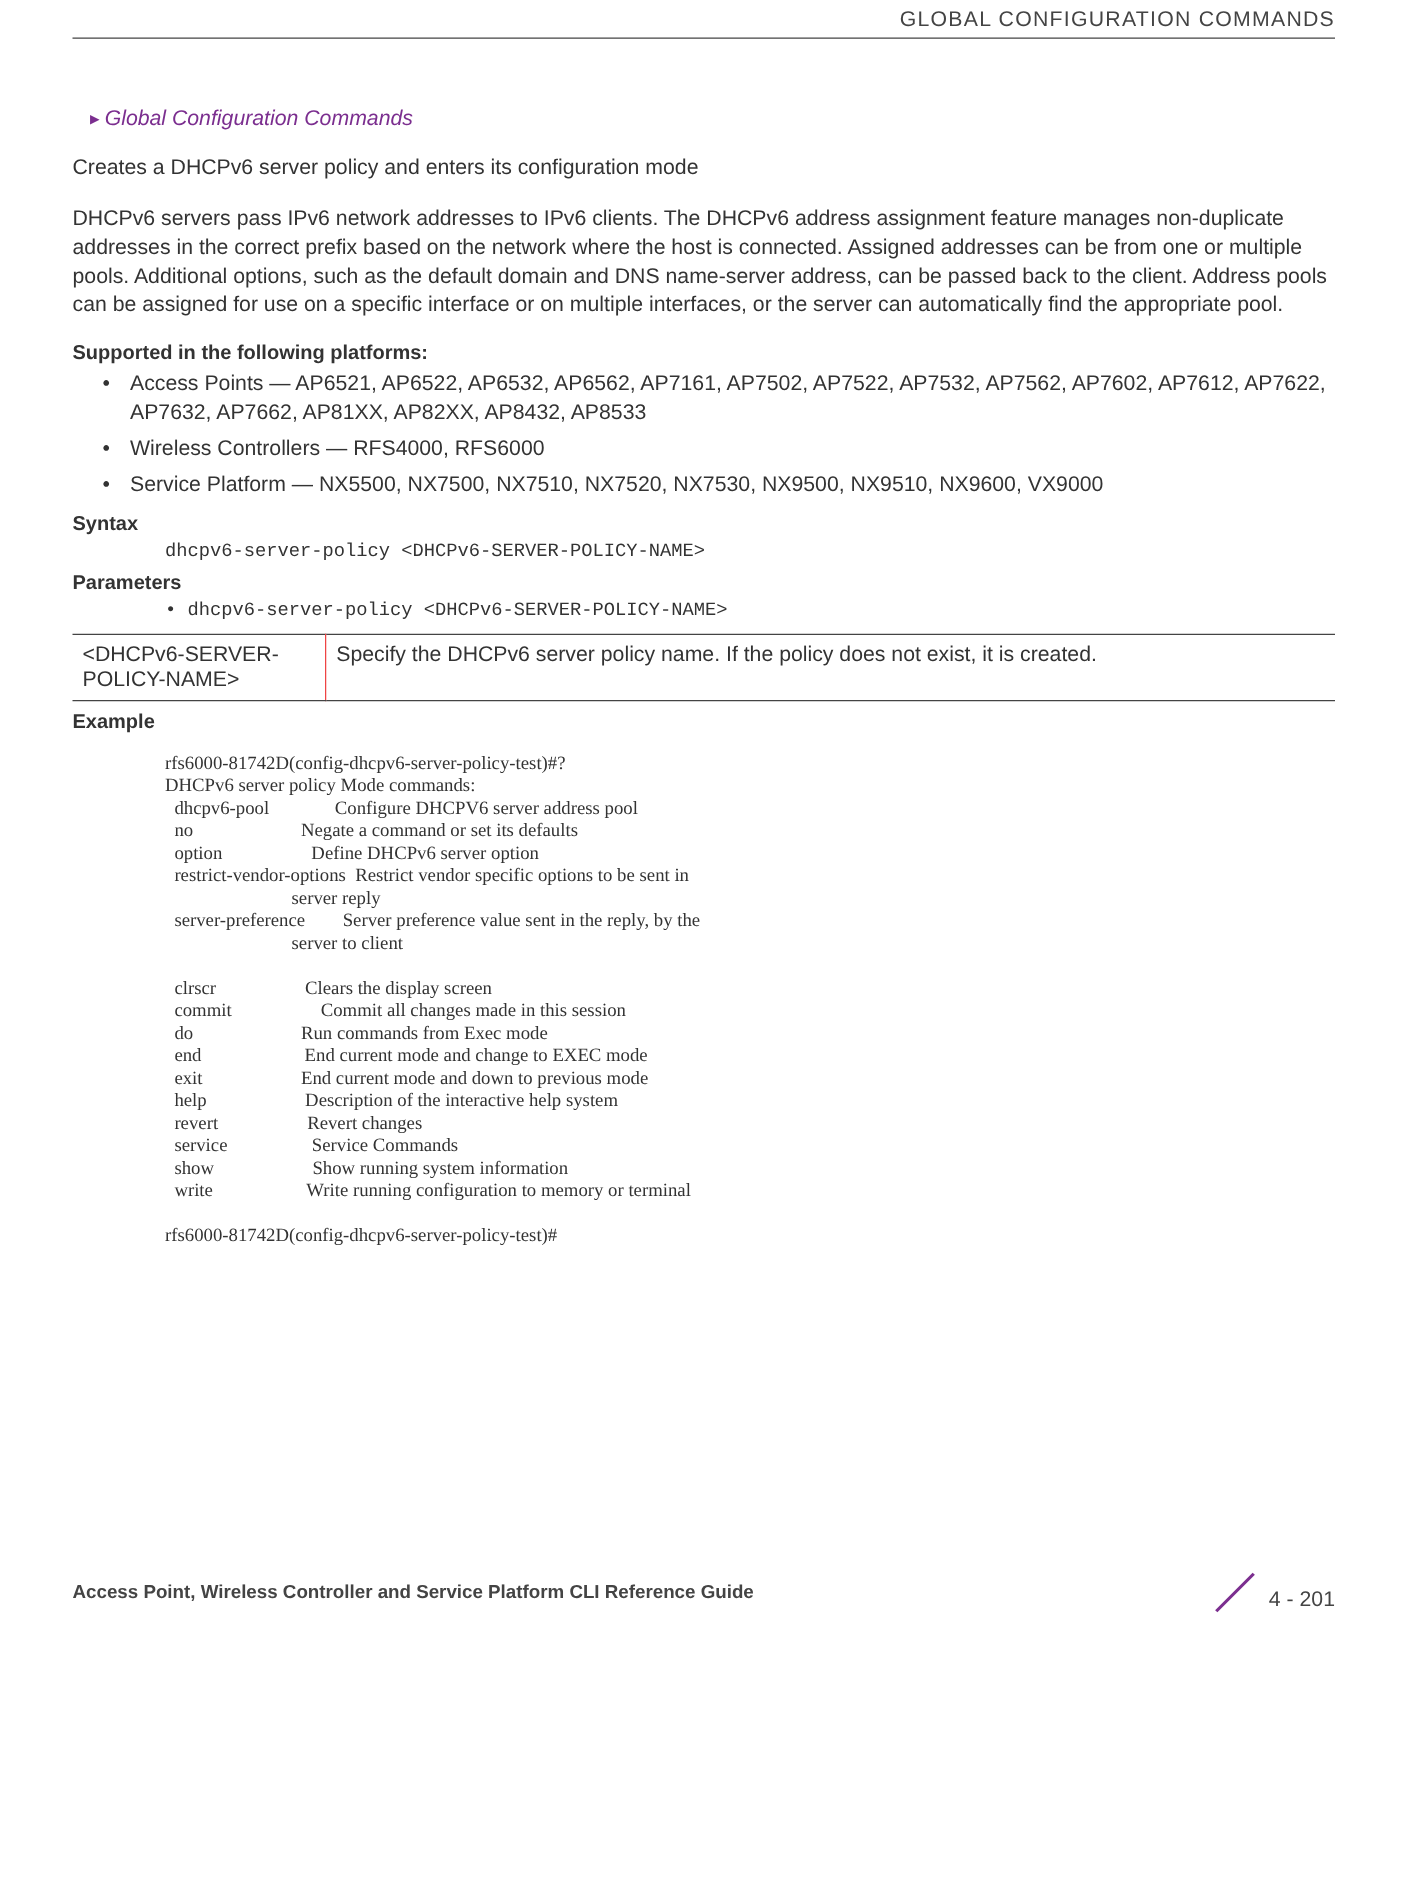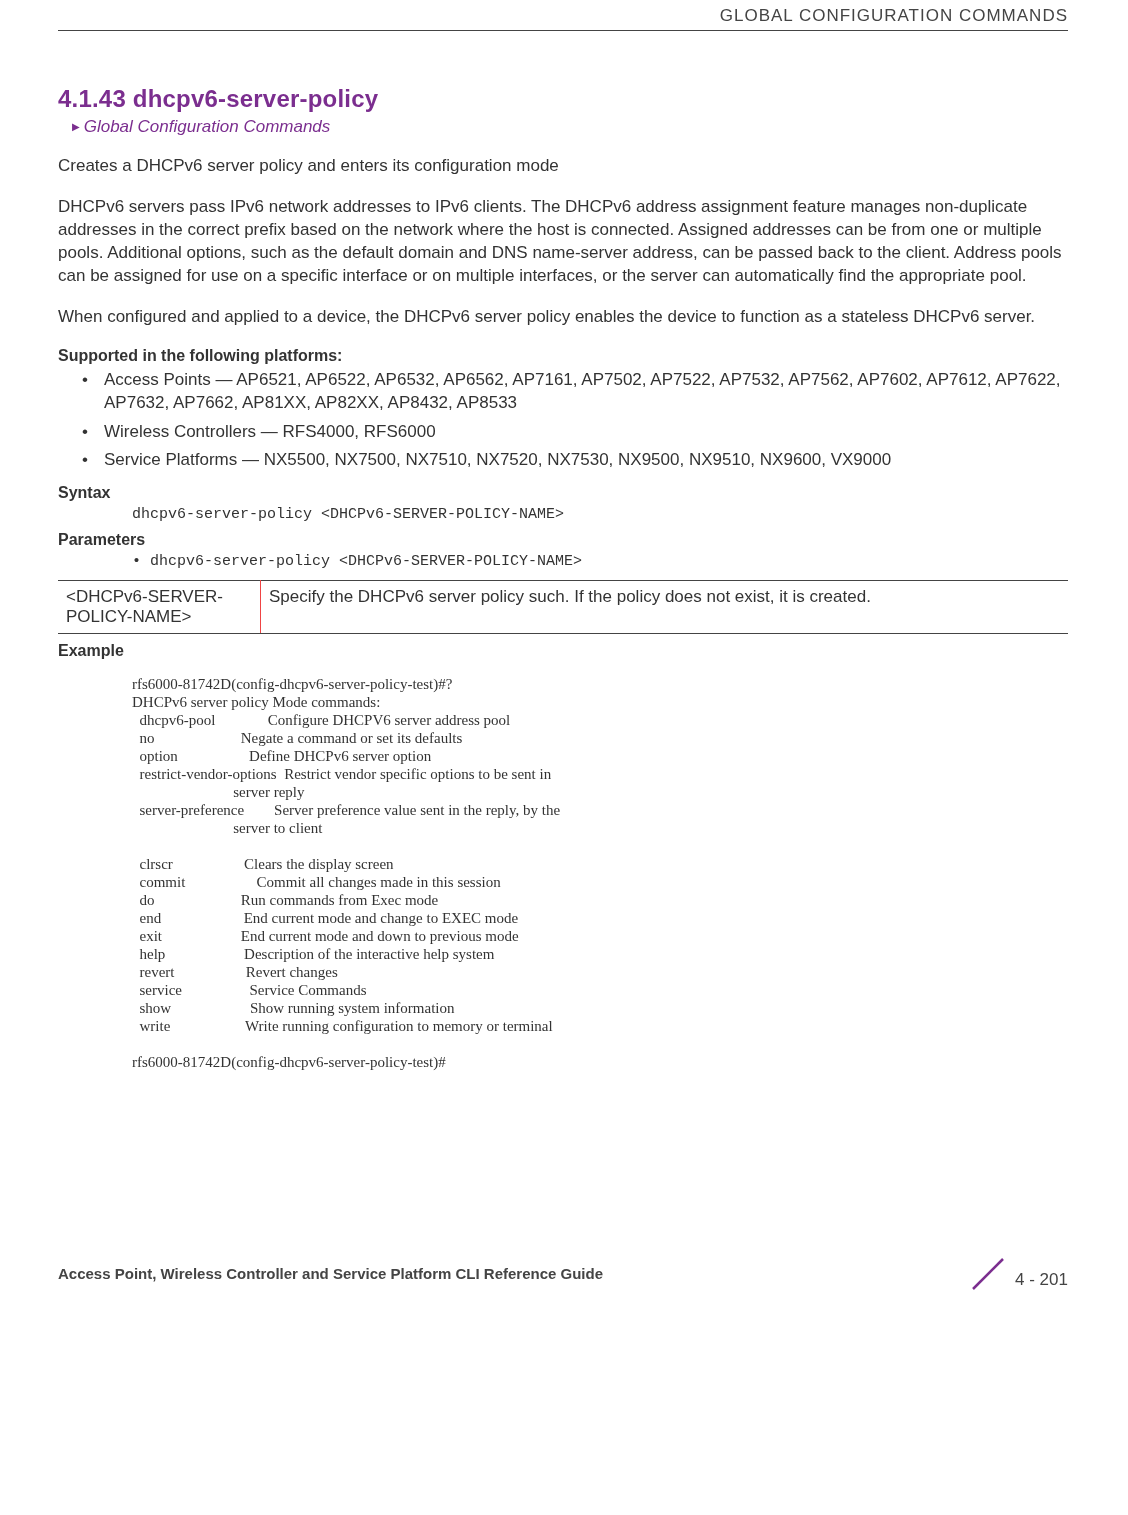--- a/index.html
+++ b/index.html
@@ -155,45 +155,43 @@
 </style>
 </head>
 <body>
 <div class="page">
 
 <div class="header-right">GLOBAL CONFIGURATION COMMANDS</div>
 <div class="hrule-top"></div>
 
 <div class="content">
 
-  <h2 class="sec-title">4.1.43 dhcpv6-server-policy</h2>
   <div class="subref">Global Configuration Commands</div>
 
   <p class="body">Creates a DHCPv6 server policy and enters its configuration mode</p>
   <p class="body">DHCPv6 servers pass IPv6 network addresses to IPv6 clients. The DHCPv6 address assignment feature manages non-duplicate addresses in the correct prefix based on the network where the host is connected. Assigned addresses can be from one or multiple pools. Additional options, such as the default domain and DNS name-server address, can be passed back to the client. Address pools can be assigned for use on a specific interface or on multiple interfaces, or the server can automatically find the appropriate pool.</p>
-  <p class="body">When configured and applied to a device, the DHCPv6 server policy enables the device to function as a stateless DHCPv6 server.</p>
 
   <div class="bold-head">Supported in the following platforms:</div>
   <ul class="platforms">
     <li>Access Points — AP6521, AP6522, AP6532, AP6562, AP7161, AP7502, AP7522, AP7532, AP7562, AP7602, AP7612, AP7622, AP7632, AP7662, AP81XX, AP82XX, AP8432, AP8533</li>
     <li>Wireless Controllers — RFS4000, RFS6000</li>
-    <li>Service Platforms — NX5500, NX7500, NX7510, NX7520, NX7530, NX9500, NX9510, NX9600, VX9000</li>
+    <li>Service Platform — NX5500, NX7500, NX7510, NX7520, NX7530, NX9500, NX9510, NX9600, VX9000</li>
   </ul>
 
   <div class="bold-head">Syntax</div>
   <div class="mono syntax-line">dhcpv6-server-policy &lt;DHCPv6-SERVER-POLICY-NAME&gt;</div>
 
   <div class="bold-head">Parameters</div>
   <div class="param-line">dhcpv6-server-policy &lt;DHCPv6-SERVER-POLICY-NAME&gt;</div>
 
   <table class="params">
     <tbody>
           <tr>
       <td>&lt;DHCPv6-SERVER-POLICY-NAME&gt;</td>
-      <td>Specify the DHCPv6 server policy such. If the policy does not exist, it is created.</td>
+      <td>Specify the DHCPv6 server policy name. If the policy does not exist, it is created.</td>
     </tr>
   </tbody>
       </table>
 
   <div class="bold-head">Example</div>
   <pre class="example-block">rfs6000-81742D(config-dhcpv6-server-policy-test)#?
 DHCPv6 server policy Mode commands:
   dhcpv6-pool              Configure DHCPV6 server address pool
   no                       Negate a command or set its defaults
   option                   Define DHCPv6 server option

